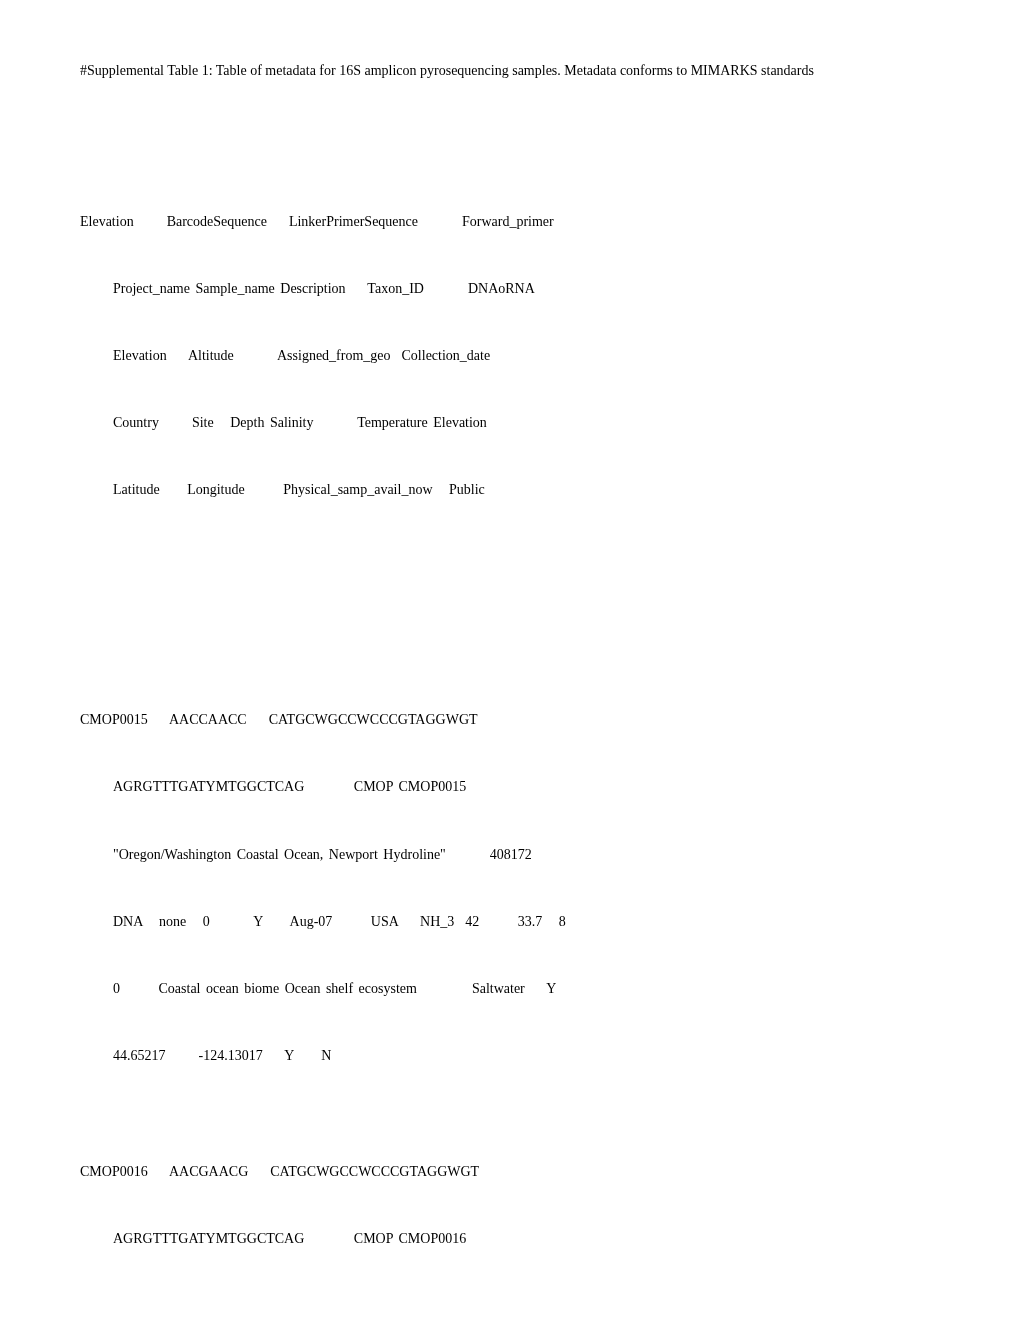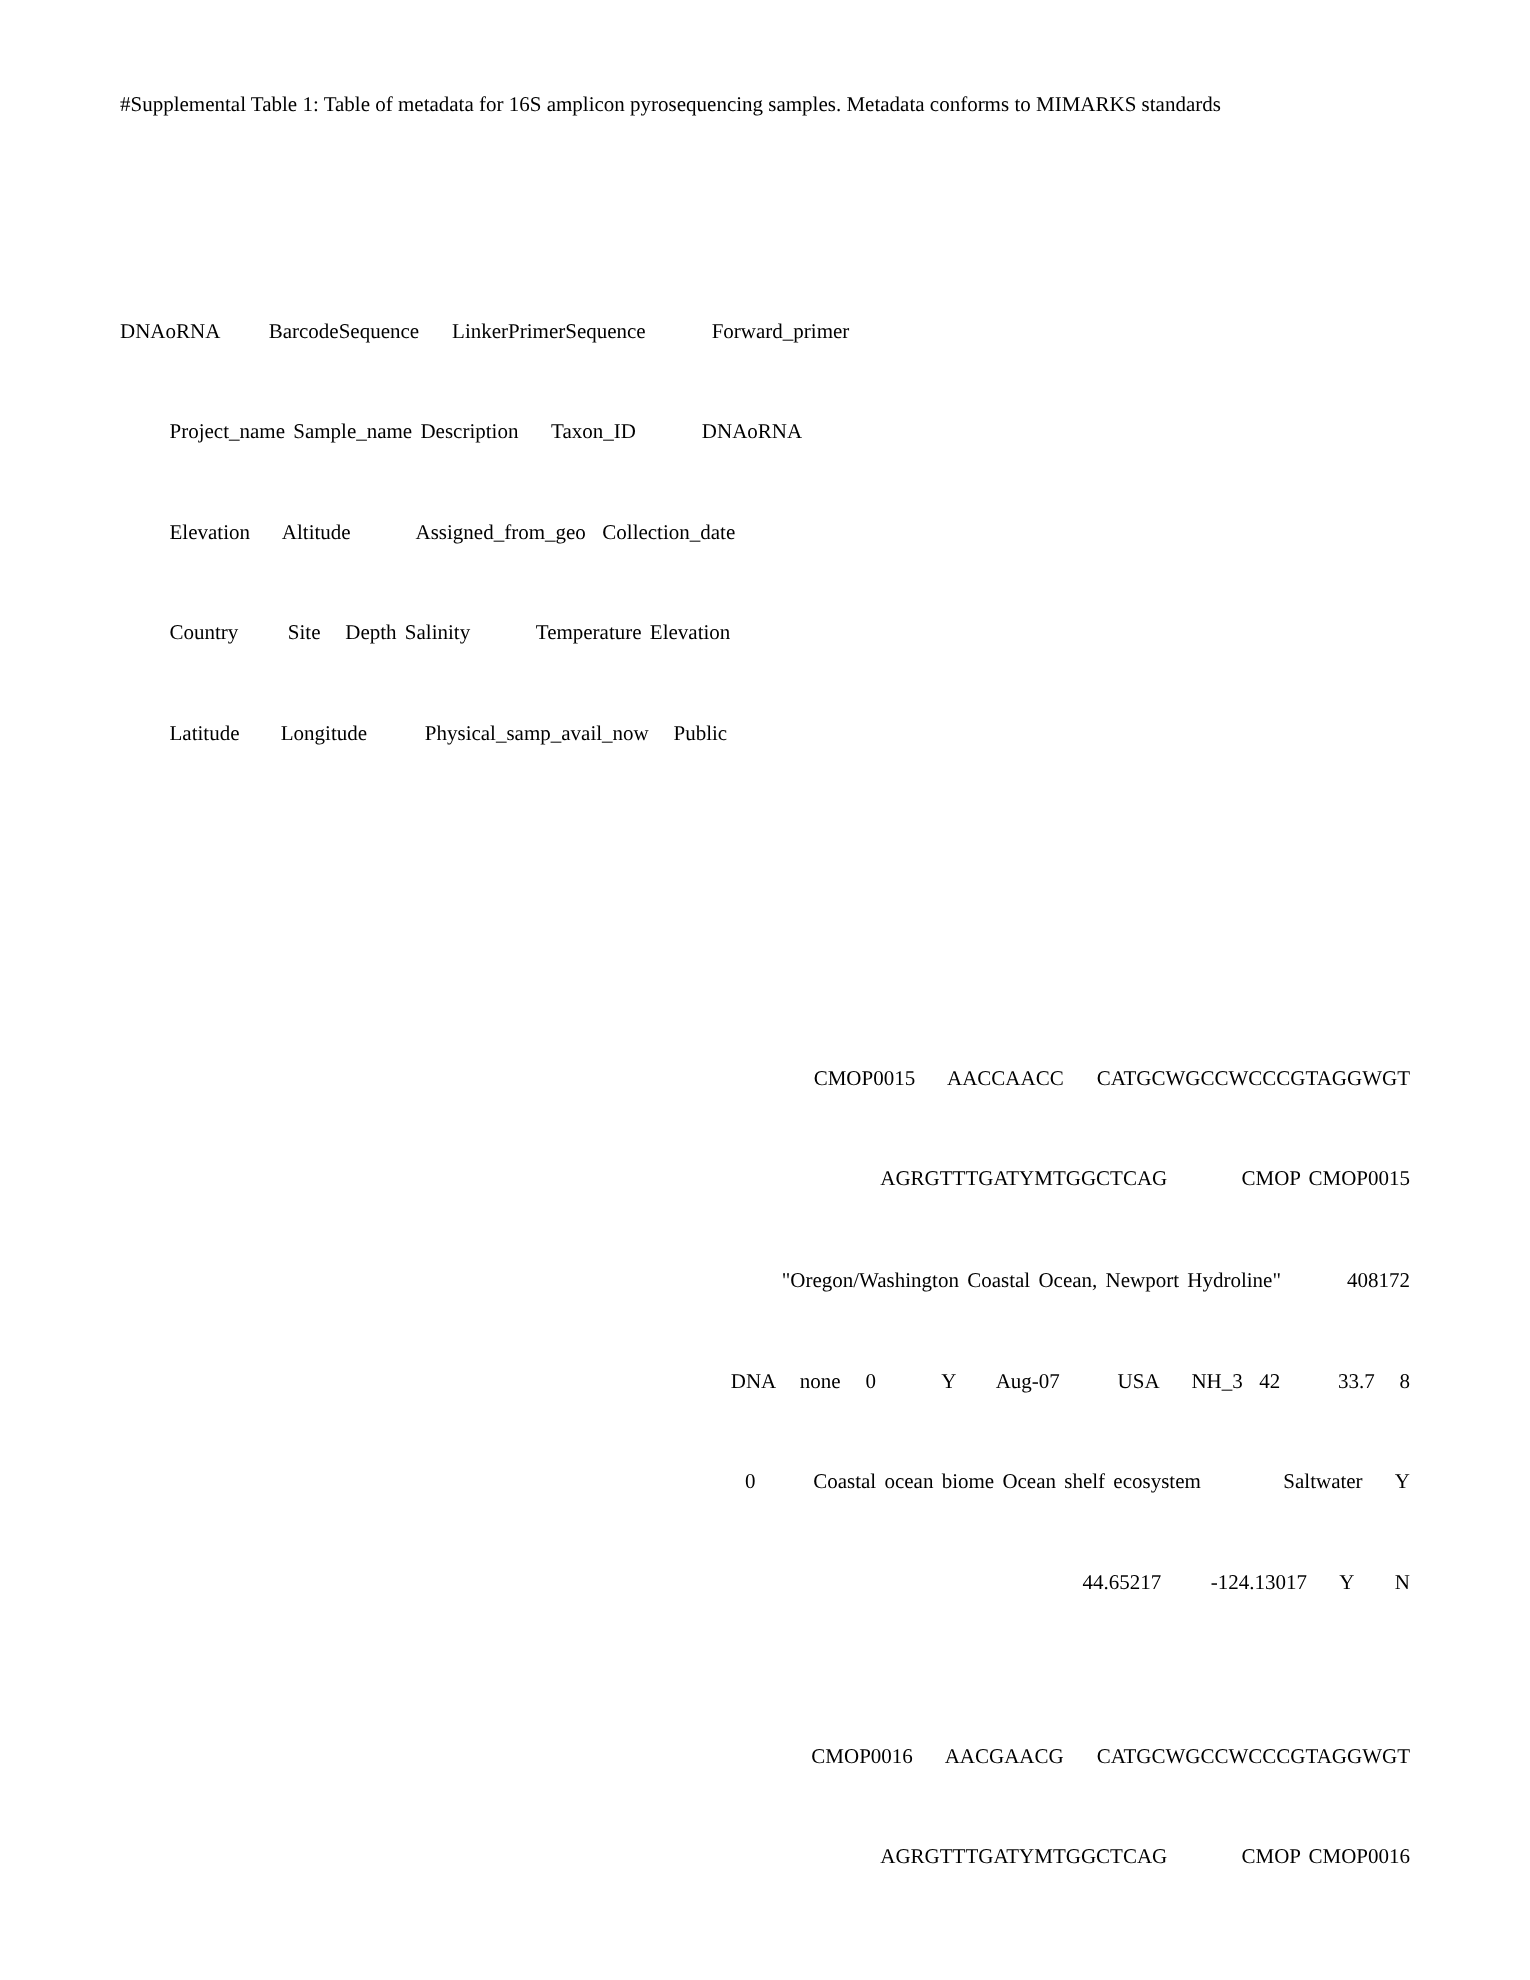--- a/index.html
+++ b/index.html
@@ -23,34 +23,33 @@
     .table-content {
       line-height: 1.6;
       white-space: pre-wrap;
       word-spacing: 2px;
     }
     .column-headers {
       margin-bottom: 6px;
     }
     .sample-entry {
       margin-bottom: 4px;
-      text-align: right;
     }
   </style>
 </head>
 <body>
 
 <div>
   <div class="header-text">
     <span>#Supplemental Table 1: Table of metadata for 16S amplicon pyrosequencing samples. Metadata conforms to MIMARKS standards</span>
   </div>
 
   <div class="table-content">
     <div class="column-headers">
-      <div>DNAoRNA      BarcodeSequence    LinkerPrimerSequence        Forward_primer</div>
+      <div>Elevation      BarcodeSequence    LinkerPrimerSequence        Forward_primer</div>
       <div>      Project_name Sample_name Description    Taxon_ID        DNAoRNA</div>
       <div>      Elevation    Altitude        Assigned_from_geo  Collection_date</div>
       <div>      Country      Site   Depth Salinity        Temperature Elevation</div>
       <div>      Latitude     Longitude       Physical_samp_avail_now   Public</div>
     </div>
 
     <div id="samples-container">
     <div class="sample-entry">
     <div>CMOP0015    AACCAACC    CATGCWGCCWCCCGTAGGWGT</div>
     <div>      AGRGTTTGATYMTGGCTCAG         CMOP CMOP0015</div>

